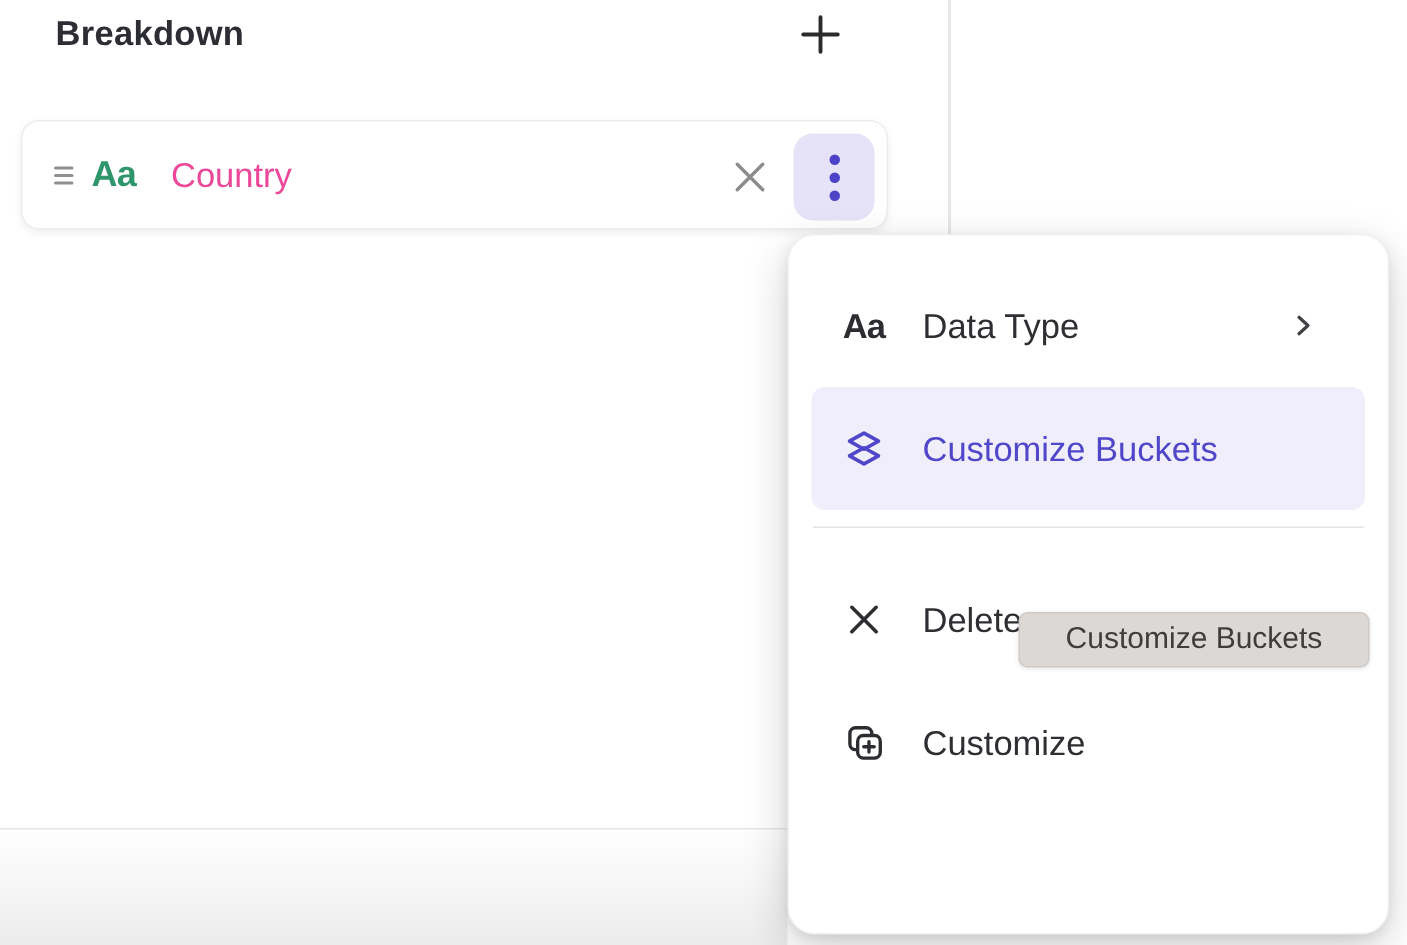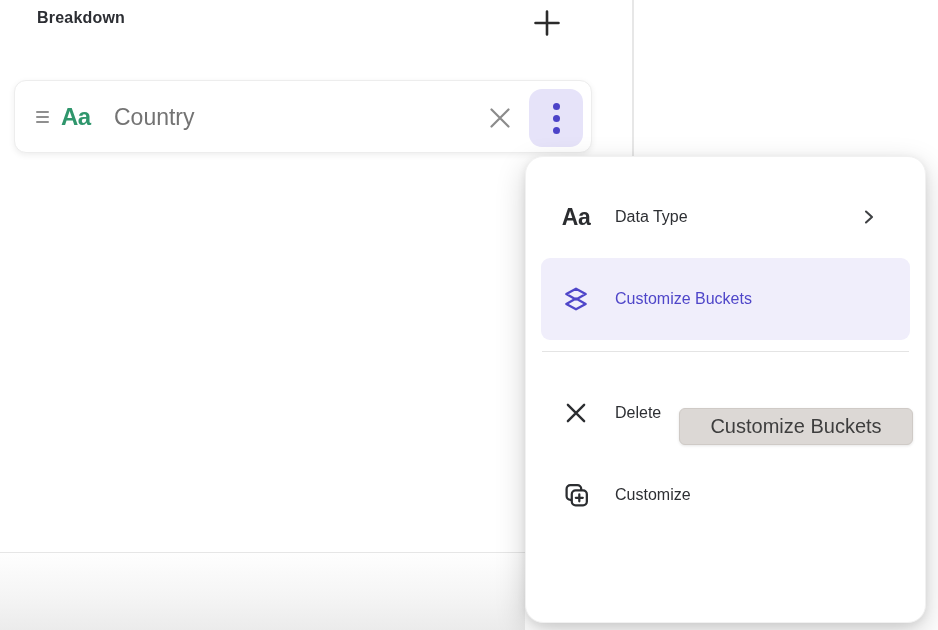--- a/index.html
+++ b/index.html
@@ -12,21 +12,21 @@
   }
   
   .v-divider{position:absolute;left:632px;top:0;width:2px;height:157px;background:#e7e7e7;}
   
   .bottom-surface{
     position:absolute;left:0;top:552px;width:525px;height:78px;
     border-top:1px solid #e6e6e6;
     background:linear-gradient(180deg,#fefefe 0%,#f5f5f5 55%,#ebebeb 100%);
   }
   
-  .page-title{position:absolute;left:37px;top:9px;font-size:16px;font-weight:700;color:#2c2e33;letter-spacing:.2px;}
+  .page-title{position:absolute;left:37px;top:9px;font-size:23px;font-weight:700;color:#2c2e33;letter-spacing:.2px;}
   .add-btn{
     position:absolute;left:528px;top:4px;width:38px;height:38px;border:none;background:transparent;
     display:flex;align-items:center;justify-content:center;cursor:pointer;padding:0;
   }
   
   .card{
     position:absolute;left:14px;top:80px;width:578px;height:73px;
     background:#fff;border:1px solid #ededed;border-radius:12px;
     box-shadow:0 2px 6px rgba(0,0,0,.07);
     box-sizing:border-box;
@@ -35,21 +35,21 @@
     position:absolute;left:19px;top:50%;transform:translateY(-50%);
     display:flex;flex-direction:column;gap:3px;cursor:grab;padding:4px 2px;
   }
   .drag-handle i{display:block;width:13px;height:2px;background:#8f8f8f;border-radius:1px;}
   .type-badge{
     position:absolute;left:46px;top:50%;transform:translateY(-50%);
     font-size:24px;font-weight:600;color:#2f966c;letter-spacing:-.5px;cursor:pointer;
   }
   .field-name{
     position:absolute;left:99px;top:50%;transform:translateY(-50%);
-    font-size:23px;font-weight:400;color:#737373;cursor:pointer;
+    font-size:23px;font-weight:400;color:#ec4899;cursor:pointer;
   }
   .remove-btn{
     position:absolute;left:467px;top:19px;width:36px;height:36px;border:none;background:transparent;
     display:flex;align-items:center;justify-content:center;cursor:pointer;padding:0;
   }
   .kebab-btn{
     position:absolute;left:514px;top:8px;width:54px;height:58px;border:none;
     background:#e6e3f9;border-radius:13px;cursor:pointer;
     display:flex;flex-direction:column;align-items:center;justify-content:center;gap:5px;padding:0;
   }
@@ -59,21 +59,21 @@
     position:absolute;left:525px;top:156px;width:401px;height:467px;
     background:#fff;border:1px solid #f1f1f1;border-radius:18px;
     box-shadow:0 10px 30px rgba(0,0,0,.18),0 2px 8px rgba(0,0,0,.08);
     box-sizing:border-box;padding-top:19px;z-index:5;
   }
   .menu-row{
     height:82px;margin:0 15px;padding-left:21px;border-radius:9px;
     display:flex;align-items:center;cursor:pointer;box-sizing:border-box;
   }
   .menu-row .icon-slot{width:28px;display:flex;align-items:center;justify-content:center;flex:none;}
-  .menu-row .label{margin-left:25px;font-size:16px;color:#2d2f33;white-space:nowrap;}
+  .menu-row .label{margin-left:25px;font-size:23px;color:#2d2f33;white-space:nowrap;}
   .menu-row.selected{background:#f0eefb;}
   .menu-row.selected .label{color:#4f46c9;}
   .aa-glyph{font-size:23px;font-weight:600;color:#2b2d30;letter-spacing:-.5px;}
   .chevron{margin-left:auto;margin-right:33px;display:flex;align-items:center;}
   .menu-divider{height:1px;background:#e4e4e4;margin:11px 16px 20px 16px;}
   
   .tooltip{
     position:absolute;left:679px;top:408px;width:234px;height:37px;
     background:#dcd8d5;border:1px solid #cfcac6;border-radius:6px;box-sizing:border-box;
     display:flex;align-items:center;justify-content:center;

